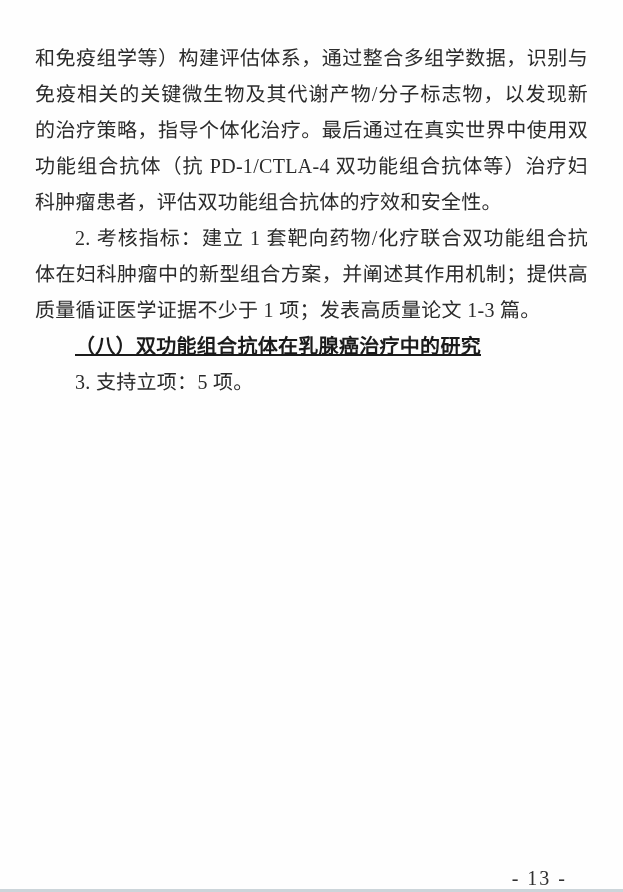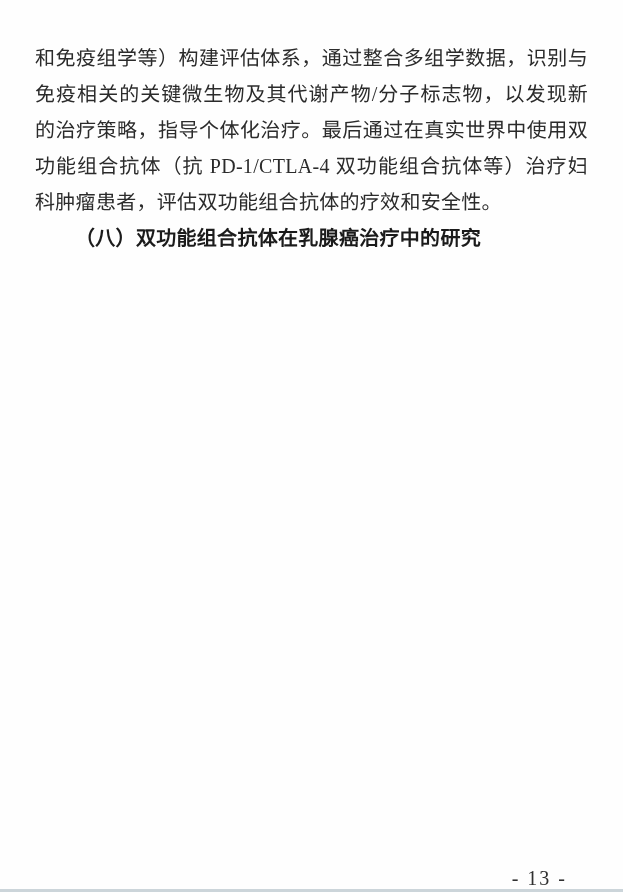--- a/index.html
+++ b/index.html
@@ -34,20 +34,21 @@
     text-indent: 2em;
     letter-spacing: 0.3px;
     word-break: break-word;
   }
   .para.cont {
     text-indent: 0;
   }
   .para.heading {
     font-weight: bold;
     color: #1b1b1b;
+    text-decoration: underline;
   }
   .page-footer {
     position: absolute;
     right: 56px;
     bottom: 5px;
     font-size: 20px;
     line-height: 18px;
     color: #303030;
     letter-spacing: 2px;
     font-family: "Liberation Serif", "DejaVu Serif", serif;
@@ -60,21 +61,23 @@
     height: 3px;
     background: #ccd5da;
   }
 </style>
 </head>
 <body>
 
 <div class="page">
   <main class="doc-body" id="doc-body">
       <p class="para cont">和免疫组学等）构建评估体系，通过整合多组学数据，识别与免疫相关的关键微生物及其代谢产物/分子标志物，以发现新的治疗策略，指导个体化治疗。最后通过在真实世界中使用双功能组合抗体（抗 PD-1/CTLA-4 双功能组合抗体等）治疗妇科肿瘤患者，评估双功能组合抗体的疗效和安全性。</p>
+      <p class="para">2. 考核指标：建立 1 套靶向药物/化疗联合双功能组合抗体在妇科肿瘤中的新型组合方案，并阐述其作用机制；提供高质量循证医学证据不少于 1 项；发表高质量论文 1-3 篇。</p>
       <p class="para heading">（八）双功能组合抗体在乳腺癌治疗中的研究</p>
+      <p class="para">3. 支持立项：5 项。</p>
     </main>
 
   <footer class="page-footer">
     <span>- 13 -</span>
   </footer>
 
   <div class="bottom-edge"></div>
 </div>
 
 </body></html>

